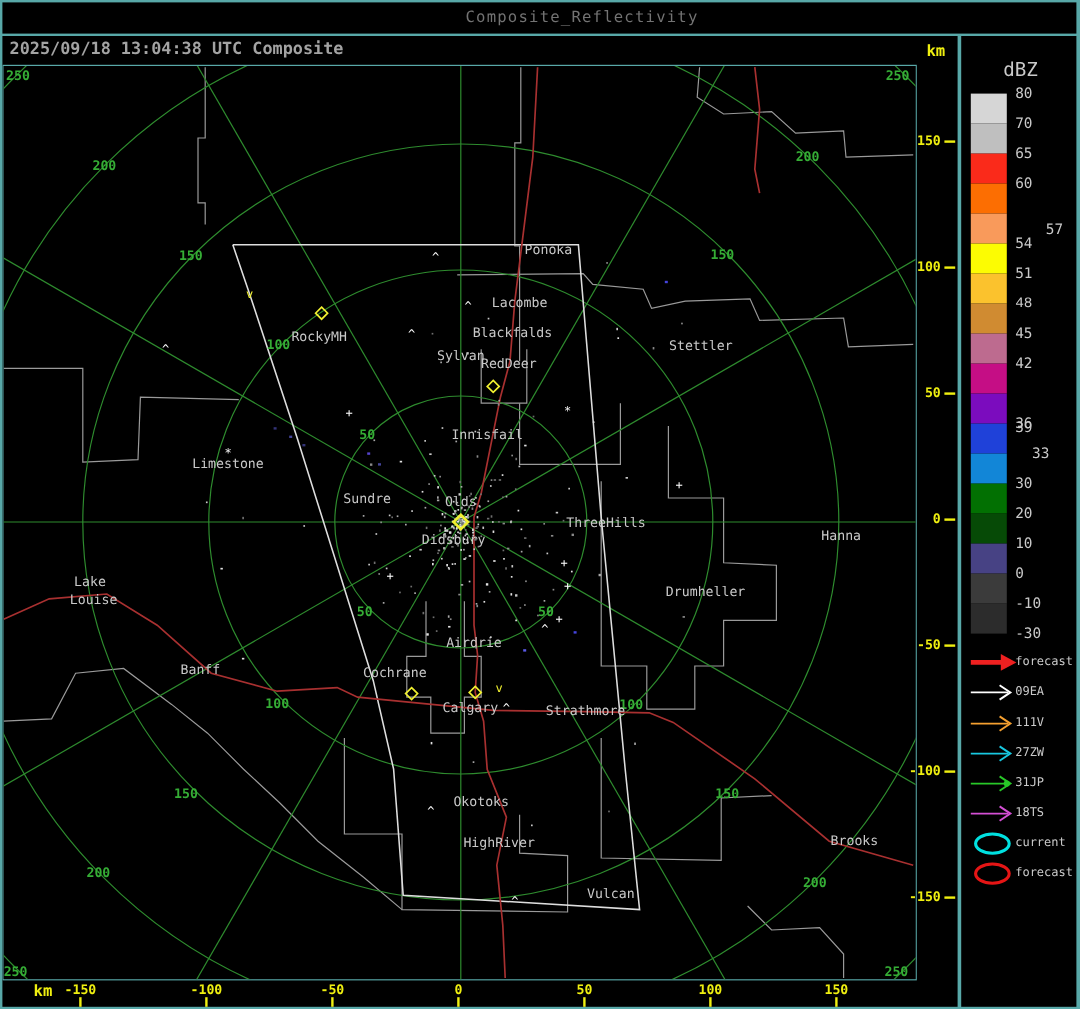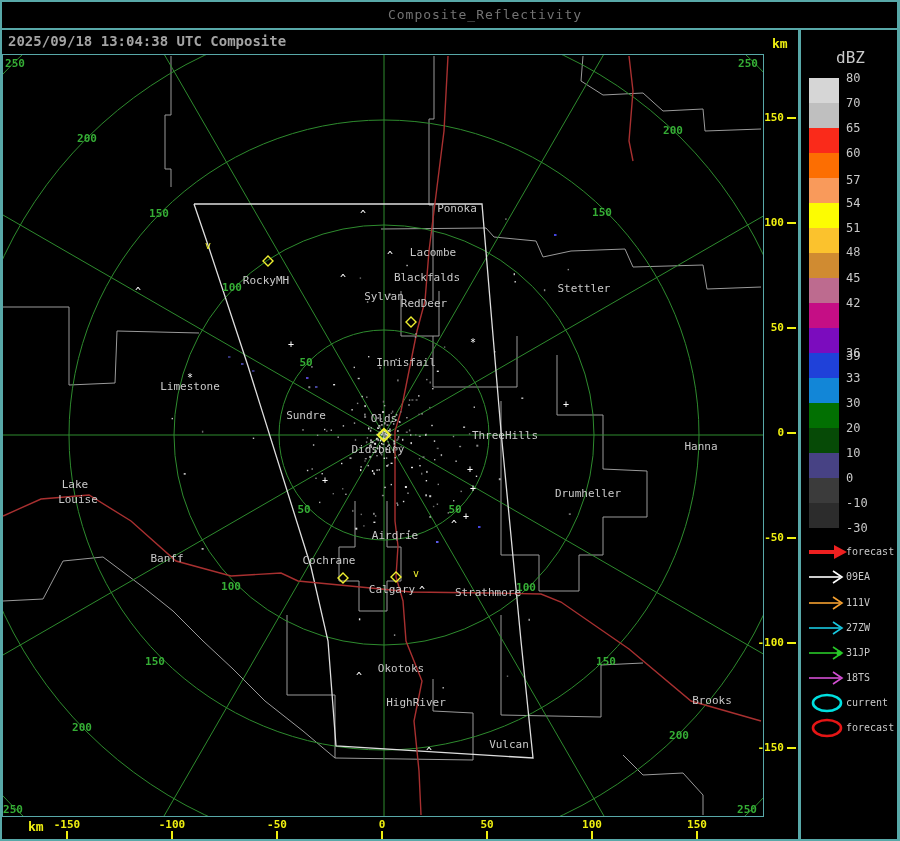--- a/index.html
+++ b/index.html
@@ -456,37 +456,37 @@
 <div id="colorbar">
     <div class="cb-box" style="top:78px;background:#d6d6d6;"></div>
     <div class="cb-label" style="top:71px;">80</div>
     <div class="cb-box" style="top:103px;background:#bfbfbf;"></div>
     <div class="cb-label" style="top:96px;">70</div>
     <div class="cb-box" style="top:128px;background:#fa2a1a;"></div>
     <div class="cb-label" style="top:121px;">65</div>
     <div class="cb-box" style="top:153px;background:#fc6e02;"></div>
     <div class="cb-label" style="top:146px;">60</div>
     <div class="cb-box" style="top:178px;background:#f99a5b;"></div>
-    <div class="cb-label" style="top:173px;">57</div>
+    <div class="cb-label" style="top:184px;text-align:right;">57</div>
     <div class="cb-box" style="top:203px;background:#fcfc02;"></div>
     <div class="cb-label" style="top:196px;">54</div>
     <div class="cb-box" style="top:228px;background:#fbc22d;"></div>
     <div class="cb-label" style="top:221px;">51</div>
     <div class="cb-box" style="top:253px;background:#d08b31;"></div>
     <div class="cb-label" style="top:246px;font-family:Liberation Mono, monospace;">48</div>
     <div class="cb-box" style="top:278px;background:#bd6b8f;"></div>
     <div class="cb-label" style="top:271px;">45</div>
     <div class="cb-box" style="top:303px;background:#c50e85;"></div>
     <div class="cb-label" style="top:296px;">42</div>
     <div class="cb-box" style="top:328px;background:#7b0cbe;"></div>
     <div class="cb-label" style="top:333px;margin-top:16px;">39</div>
     <div class="cb-box" style="top:353px;background:#1f41d9;"></div>
     <div class="cb-label" style="top:346px;">36</div>
     <div class="cb-box" style="top:378px;background:#1286d7;"></div>
-    <div class="cb-label" style="top:371px;">33</div>
+    <div class="cb-label" style="top:371px;margin-left:14px;">33</div>
     <div class="cb-box" style="top:403px;background:#027002;"></div>
     <div class="cb-label" style="top:396px;">30</div>
     <div class="cb-box" style="top:428px;background:#064a06;"></div>
     <div class="cb-label" style="top:421px;">20</div>
     <div class="cb-box" style="top:453px;background:#474284;"></div>
     <div class="cb-label" style="top:446px;">10</div>
     <div class="cb-box" style="top:478px;background:#3b3b3b;"></div>
     <div class="cb-label" style="top:471px;">0</div>
     <div class="cb-box" style="top:503px;background:#2c2c2c;"></div>
     <div class="cb-label" style="top:496px;">-10</div>

